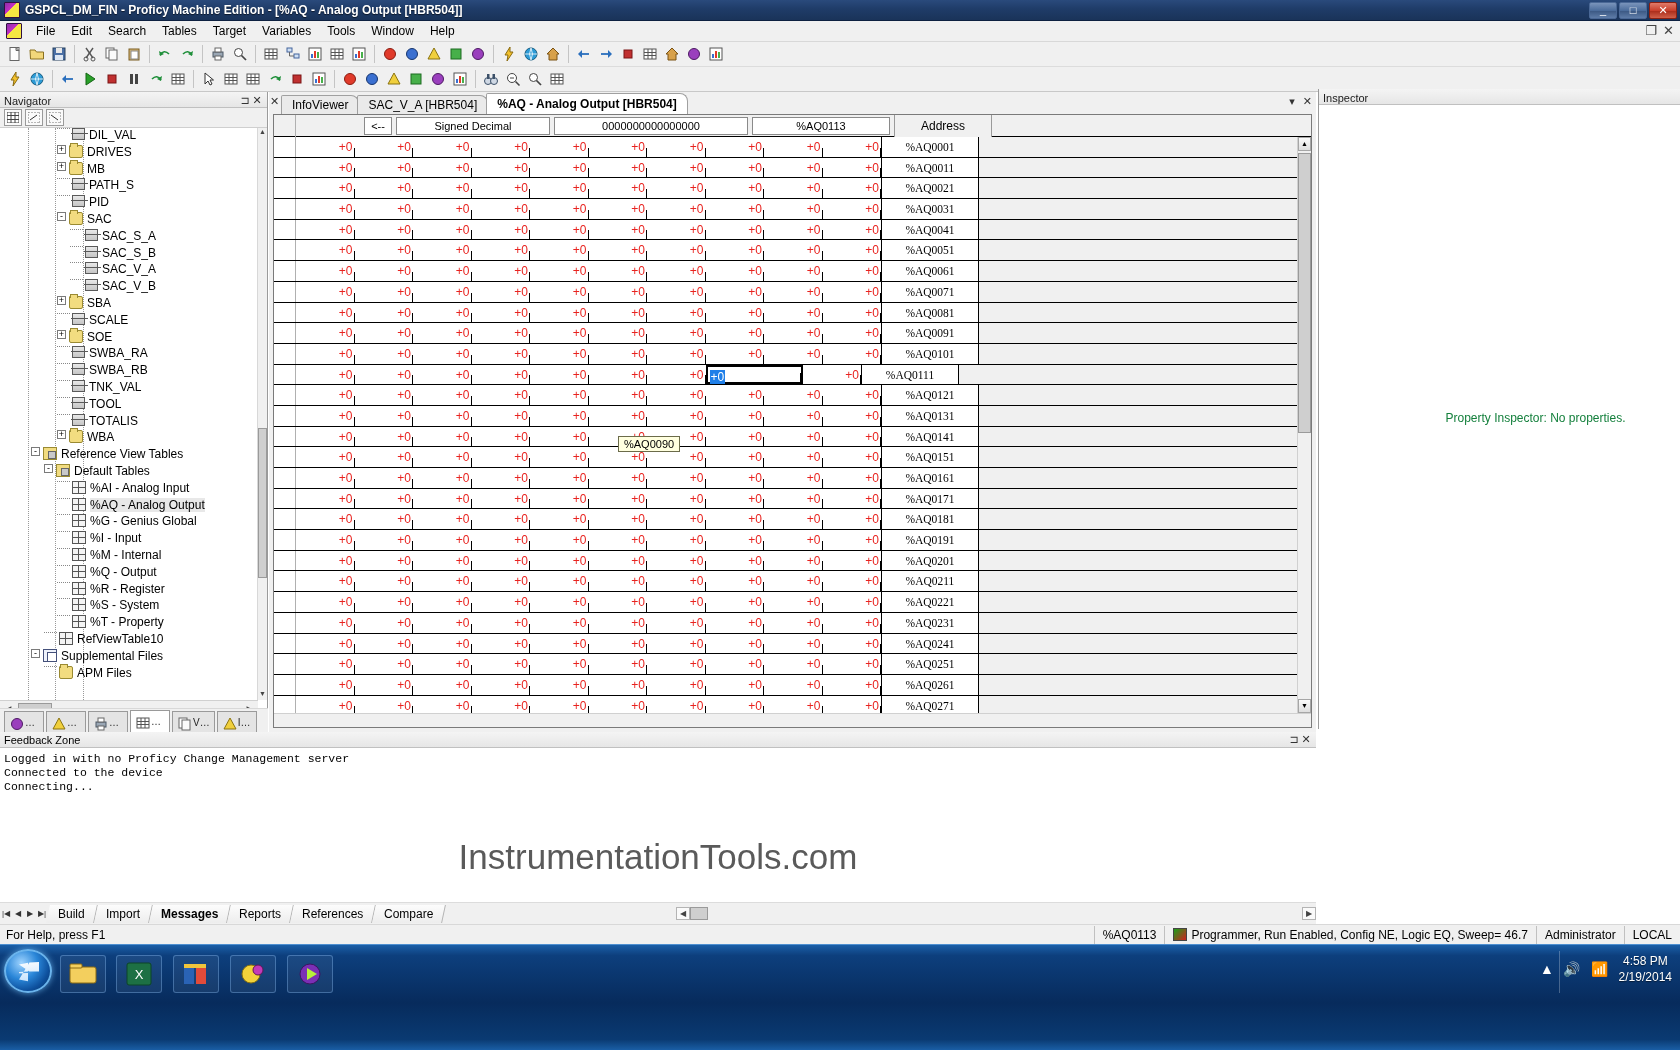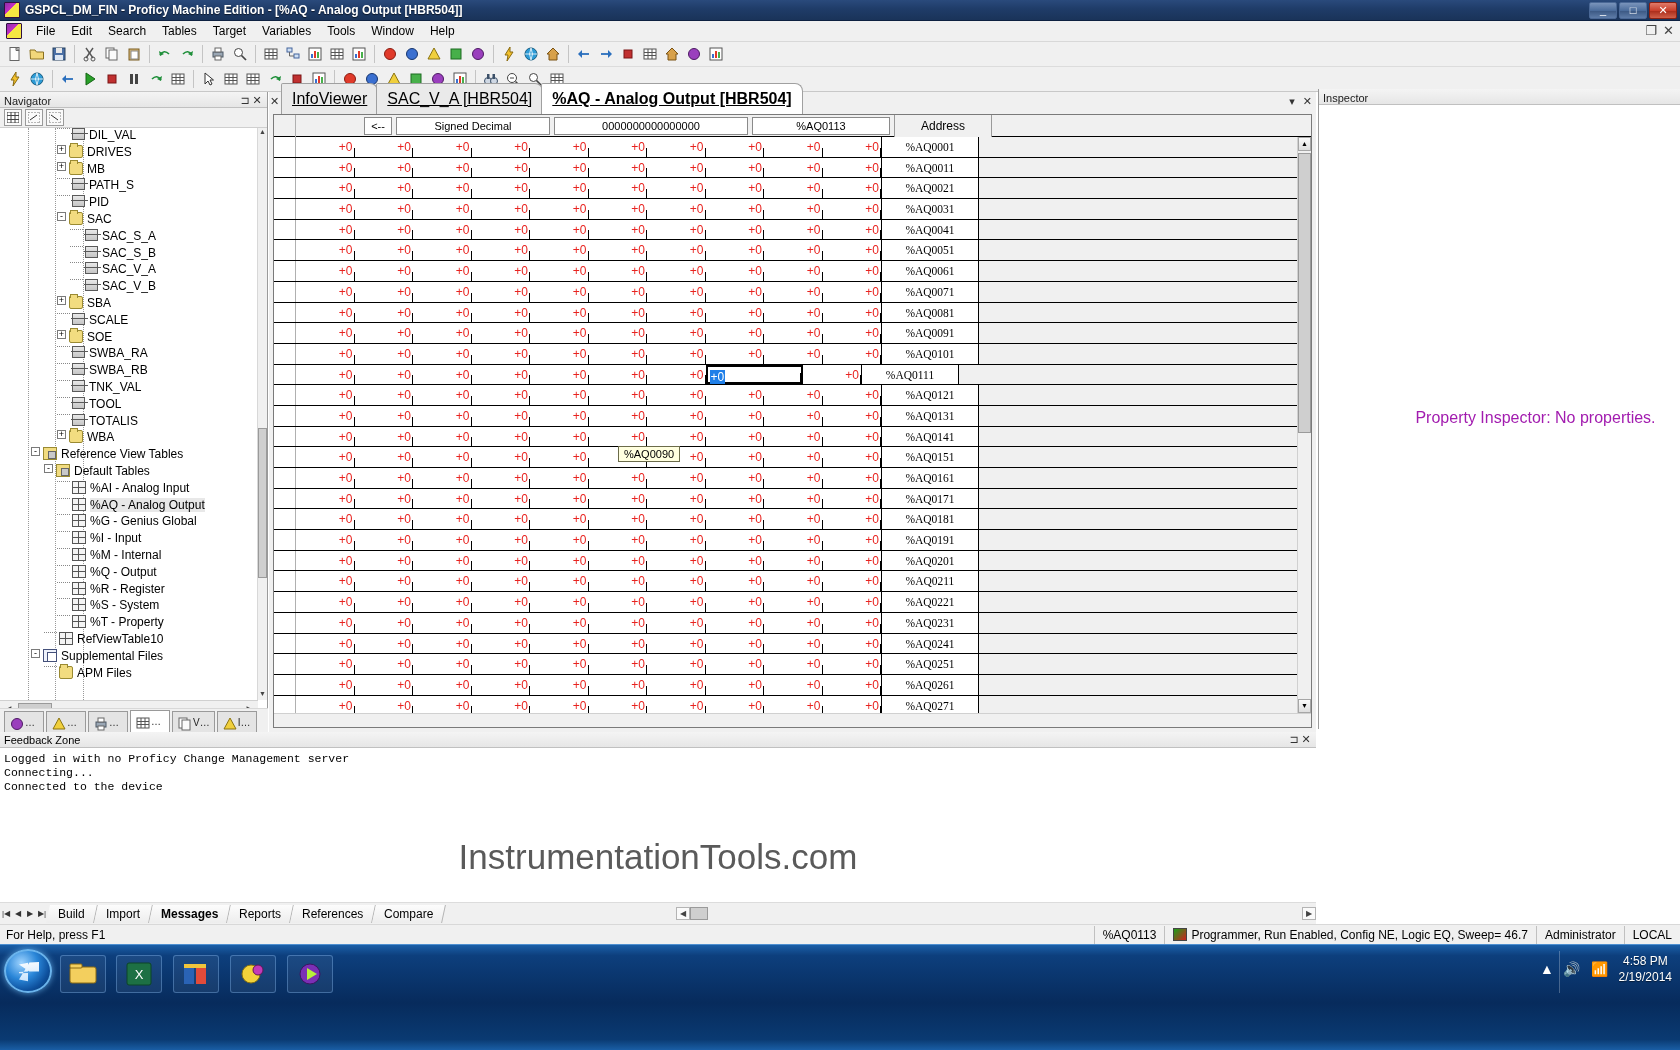--- a/index.html
+++ b/index.html
@@ -144,23 +144,23 @@
     border:1px solid #9a9a9a; border-bottom:none; background:#e4e4e4;
     display:flex; align-items:center; gap:2px; font-size:10px; color:#222;
   }
   .nav-tab.active { background:#fff; height:22px; }
   .nav-tab .ti { width:14px;height:13px;display:inline-block;}
 
   
   .docarea { position:absolute; left:269px; top:92px; width:1047px; height:640px; background:#f0f0f0; }
   .doctabs { height:22px; display:flex; align-items:flex-end; padding-left:12px; background:#f0f0f0; position:relative;}
   .doctab {
-    height:19px; padding:15px 10px; border:1px solid #a0a0a0; border-bottom:none;
-    background:#eaeaea; font-size:16px; color:#000; display:flex; align-items:center;
-    border-radius:2px 8px 0 0; margin-right:-2px;text-decoration:underline;
+    height:19px; padding:3px 10px; border:1px solid #a0a0a0; border-bottom:none;
+    background:#eaeaea; font-size:12px; color:#000; display:flex; align-items:center;
+    border-radius:2px 8px 0 0; margin-right:-2px;
   }
   .doctab.active { background:#ffffff; font-weight:bold; height:21px; z-index:3; }
   .doctab-ctl { position:absolute; right:4px; top:3px; display:flex; gap:8px; font-size:11px; color:#333;}
   .doc-close-left{position:absolute;left:1px;top:3px;font-size:11px;color:#333;}
 
   .gridwrap {
     position:absolute; left:4px; top:22px; right:4px; bottom:4px;
     background:#fff; border:1px solid #7a7a7a; overflow:hidden;
   }
   .gridhead {
@@ -202,39 +202,39 @@
     line-height:20px; background:#fff;
     font-family:"Liberation Serif", serif;
   }
   .gtail { flex:1; background:#f0f0f0; border-left:0; }
   .gcell.selected {
     border:2px solid #000; background:#fff; text-align:left; padding-left:2px;
   }
   .gcell.selected span { background:#1f7fe8; color:#fff; padding:0 1px; }
   .gcell.selwide { width:97px; }
   .tooltip {
-    position:absolute; left:344px; top:331px; z-index:20;
+    position:absolute; left:344px; top:321px; z-index:20;
     background:#ffffdf; border:1px solid #6b6b4a; font-size:11px;
     padding:1px 5px; color:#000; white-space:nowrap;
   }
   .grid-vscroll{
     position:absolute; right:0; top:22px; bottom:14px; width:14px; background:#f0f0f0;
     border-left:1px solid #d0d0d0;
   }
   .grid-vscroll .va{position:absolute;left:0;width:13px;height:14px;background:linear-gradient(180deg,#fafafa,#dedede);border:1px solid #a6a6a6;text-align:center;font-size:7px;line-height:12px;}
   .grid-vscroll .vt{position:absolute;left:0;top:16px;width:13px;height:280px;background:#cfcfcf;border:1px solid #9a9a9a;}
   .grid-hscroll{
     position:absolute; left:0; right:0; bottom:0; height:14px; background:#f0f0f0;
     border-top:1px solid #d0d0d0;
   }
 
   
   .inspector { position:absolute; left:1318px; top:89px; width:434px; height:640px; background:#fff; border-left:1px solid #9a9a9a;}
   .insp-body { position:absolute; left:0; top:17px; right:0; bottom:0; display:flex; align-items:center; justify-content:center;}
-  .insp-text { font-size:16px; color:#a21caf; }
+  .insp-text { font-size:12px; color:#15803d; }
 
   
   .feedback { position:absolute; left:0; top:732px; width:1316px; height:192px; background:#fff; }
   .fb-head { height:16px; background:linear-gradient(180deg,#f4f4f4,#e6e6e6); border-bottom:1px solid #c0c0c0; display:flex; align-items:center; padding:0 4px; font-size:11px;}
   .fb-head .fh-title{flex:1;}
   .fb-head .fh-btn{width:12px;text-align:center;font-size:11px;color:#333;}
   .fb-log { position:absolute; left:0; top:17px; right:0; bottom:28px; background:#fff; padding:3px 4px; }
   .fb-line { font-family:"Liberation Mono", monospace; font-size:11.5px; color:#000; line-height:14px; white-space:pre; }
   .watermark {
     position:absolute; left:0; right:0; top:88px; text-align:center;
@@ -1445,22 +1445,22 @@
   </div>
 
   <div class="feedback">
     <div class="fb-head">
       <span class="fh-title">Feedback Zone</span>
       <span class="fh-btn">⊐</span>
       <span class="fh-btn">✕</span>
     </div>
     <div class="fb-log">
       <div class="fb-line">Logged in with no Proficy Change Management server</div>
+      <div class="fb-line">Connected to the device</div>
       <div class="fb-line">Connecting...</div>
-      <div class="fb-line">Connected to the device</div>
       <div class="watermark">InstrumentationTools.com</div>
     </div>
     <div class="fb-tabs">
       <span class="fb-navbtn">|◀</span>
       <span class="fb-navbtn">◀</span>
       <span class="fb-navbtn">▶</span>
       <span class="fb-navbtn">▶|</span>
       <div class="fb-tab">
           <span>Build</span>
         </div>

